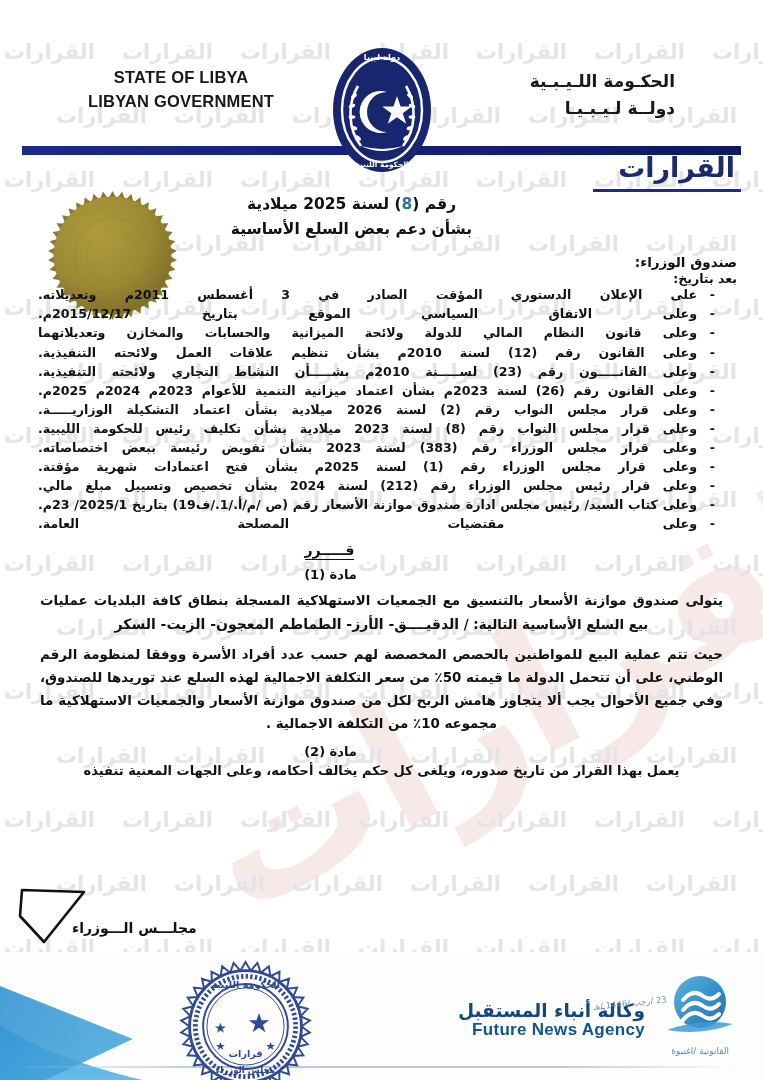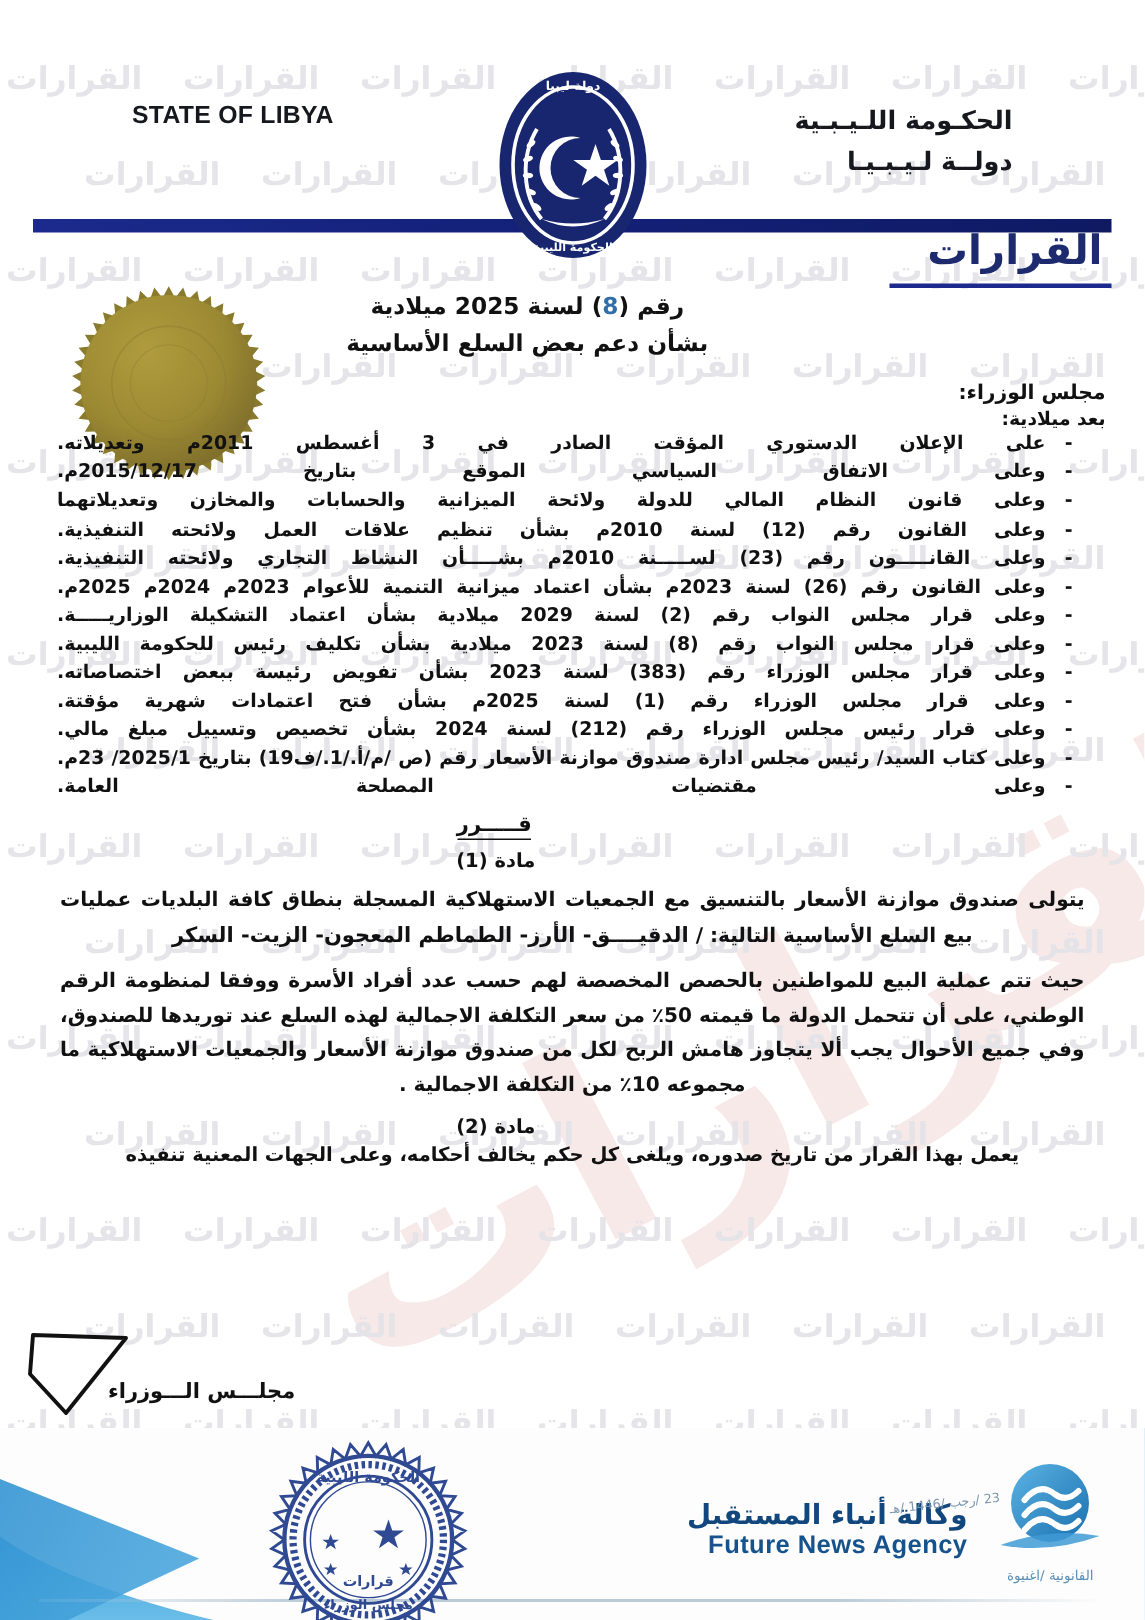--- a/index.html
+++ b/index.html
@@ -491,20 +491,21 @@
       <div class="wm" style="left: 292px; top: 976px;">القرارات</div>
       <div class="wm" style="left: 410px; top: 976px;">القرارات</div>
       <div class="wm" style="left: 528px; top: 976px;">القرارات</div>
       <div class="wm" style="left: 646px; top: 976px;">القرارات</div>
     </div>
   <div class="wm-big">القرارات</div>
 
   <div class="header">
     <div class="hdr-en">
       <div>STATE OF LIBYA</div>
+      <div>LIBYAN GOVERNMENT</div>
     </div>
 
     <div class="hdr-ar">
       <div>الحكـومة اللـيـبـية</div>
       <div>دولــة لـيـبـيـا</div>
     </div>
 
     <svg class="emblem" viewBox="0 0 102 128">
       <ellipse cx="51" cy="64" rx="49" ry="62" fill="#18256f"></ellipse>
       <ellipse cx="51" cy="64" rx="40" ry="52" fill="none" stroke="#ffffff" stroke-width="2.4"></ellipse>
@@ -553,31 +554,31 @@
     <circle cx="70" cy="70" r="27" fill="none" stroke="#8d7c30" stroke-width="0.8" opacity="0.45"></circle>
   </svg>
 
   <div class="doc">
 
     <div class="decree-title">
       <span class="ln"><span>رقم (</span><span class="num-hl">8</span><span>) لسنة 2025 ميلادية</span></span>
       <span class="ln">بشأن دعم بعض السلع الأساسية</span>
     </div>
 
-    <div class="council-line">مجلس الوزراء:</div>
-    <div class="after-review">بعد ميلادية:</div>
+    <div class="council-line">صندوق الوزراء:</div>
+    <div class="after-review">بعد بتاريخ:</div>
 
     <ul class="clauses" id="clause-list">
         <li><span>على الإعلان الدستوري المؤقت الصادر في 3 أغسطس 2011م وتعديلاته.</span></li>
         <li><span>وعلى الاتفاق السياسي الموقع بتاريخ 2015/12/17م.</span></li>
         <li><span>وعلى قانون النظام المالي للدولة ولائحة الميزانية والحسابات والمخازن وتعديلاتهما</span></li>
         <li><span>وعلى القانون رقم (12) لسنة 2010م بشأن تنظيم علاقات العمل ولائحته التنفيذية.</span></li>
         <li><span>وعلى القانـــــون رقم (23) لســـــنة 2010م بشـــــأن النشاط التجاري ولائحته التنفيذية.</span></li>
         <li><span>وعلى القانون رقم (26) لسنة 2023م بشأن اعتماد ميزانية التنمية للأعوام 2023م 2024م 2025م.</span></li>
-        <li><span>وعلى قرار مجلس النواب رقم (2) لسنة 2029 ميلادية بشأن اعتماد التشكيلة الوزاريـــــة.</span></li>
+        <li><span>وعلى قرار مجلس النواب رقم (2) لسنة 2026 ميلادية بشأن اعتماد التشكيلة الوزاريـــــة.</span></li>
         <li><span>وعلى قرار مجلس النواب رقم (8) لسنة 2023 ميلادية بشأن تكليف رئيس للحكومة الليبية.</span></li>
         <li><span>وعلى قرار مجلس الوزراء رقم (383) لسنة 2023 بشأن تفويض رئيسة ببعض اختصاصاته.</span></li>
         <li><span>وعلى قرار مجلس الوزراء رقم (1) لسنة 2025م بشأن فتح اعتمادات شهرية مؤقتة.</span></li>
         <li><span>وعلى قرار رئيس مجلس الوزراء رقم (212) لسنة 2024 بشأن تخصيص وتسييل مبلغ مالي.</span></li>
         <li><span>وعلى كتاب السيد/ رئيس مجلس ادارة صندوق موازنة الأسعار رقم (ص /م/أ./1./ف19) بتاريخ 2025/1/ 23م.</span></li>
         <li><span>وعلى مقتضيات المصلحة العامة.</span></li>
       </ul>
 
     <div class="qarrar"><u>قـــــرر</u></div>
 

